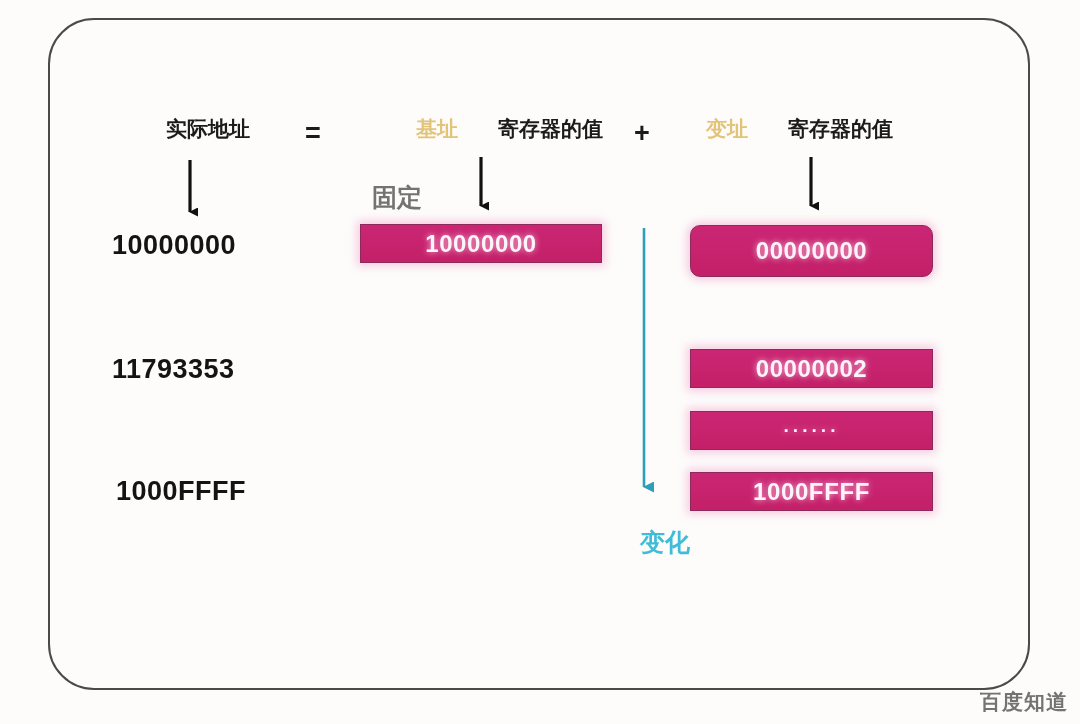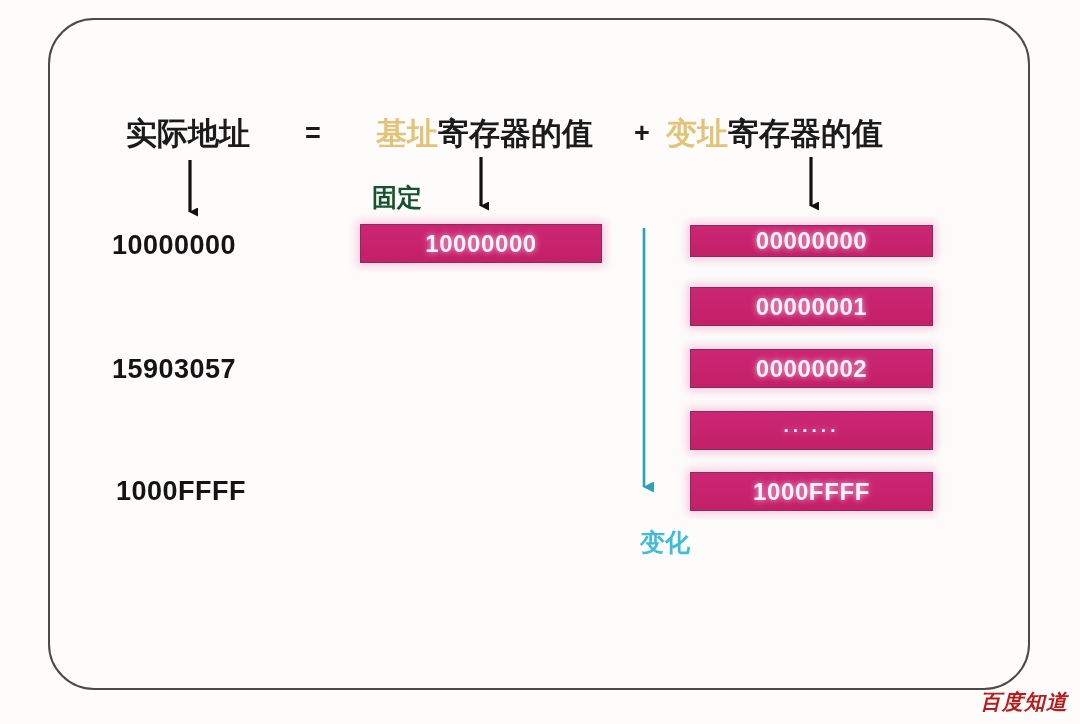--- a/index.html
+++ b/index.html
@@ -37,38 +37,39 @@
 
   
   .abs {
     position: absolute;
     white-space: nowrap;
     line-height: 1;
   }
 
   
   .eq-term {
-    font-size: 31px;
+    font-size: 21px;
     font-weight: 700;
     color: #1b1b1b;
+    margin-left: 40px;
   }
   .eq-op {
     font-size: 27px;
     font-weight: 700;
     color: #1b1b1b;
   }
   .hl-gold {
     color: #e3c377;
   }
 
   
   .cyan-label {
     font-size: 25px;
     font-weight: 700;
-    color: #14532d;
+    color: #737373;
   }
   .cyan-label.dark {
     color: #3fbcd8;
     margin-left: 36px;
   }
 
   
   .addr {
     font-size: 27px;
     font-weight: 700;
@@ -110,23 +111,22 @@
     pointer-events: none;
   }
 
   
   .watermark {
     position: absolute;
     right: 12px;
     bottom: 8px;
     font-size: 21px;
     font-weight: 700;
-    color: #b91c1c;
+    color: #737373;
     letter-spacing: 1px;
-    font-style: italic;
   }
 </style>
 </head>
 <body>
 
 <div id="canvas">
 
   <div class="frame"></div>
 
   <div class="abs eq-term" style="left:126px; top:118px;">实际地址</div>
@@ -141,32 +141,29 @@
 
   <div class="abs" style="left:666px; top:118px;">
     <span class="eq-term hl-gold">变址</span><span class="eq-term">寄存器的值</span>
   </div>
 
   <div class="abs cyan-label" style="left:372px; top:185px;">固定</div>
 
   <div class="abs cyan-label dark" style="left:604px; top:530px;">变化</div>
 
   <div class="abs addr" style="left:112px; top:232px;">10000000</div>
-  <div class="abs addr" style="left:112px; top:356px;">15903057</div>
+  <div class="abs addr" style="left:112px; top:356px;">11793353</div>
   <div class="abs addr" style="left:116px; top:478px;">1000FFFF</div>
 
   <div class="cell" style="left:360px; top:224px; width:242px; height:39px;">
     <span>10000000</span>
   </div>
 
-  <div class="cell" style="left:690px; top:225px; width:243px; height:32px;">
+  <div class="cell" style="left:690px; top:225px; width:243px; height:52px;border-radius:10px;">
     <span>00000000</span>
-  </div>
-  <div class="cell" style="left:690px; top:287px; width:243px; height:39px;">
-    <span>00000001</span>
   </div>
   <div class="cell" style="left:690px; top:349px; width:243px; height:39px;">
     <span>00000002</span>
   </div>
   <div class="cell dots" style="left:690px; top:411px; width:243px; height:39px;">
     <span>······</span>
   </div>
   <div class="cell" style="left:690px; top:472px; width:243px; height:39px;">
     <span>1000FFFF</span>
   </div>

